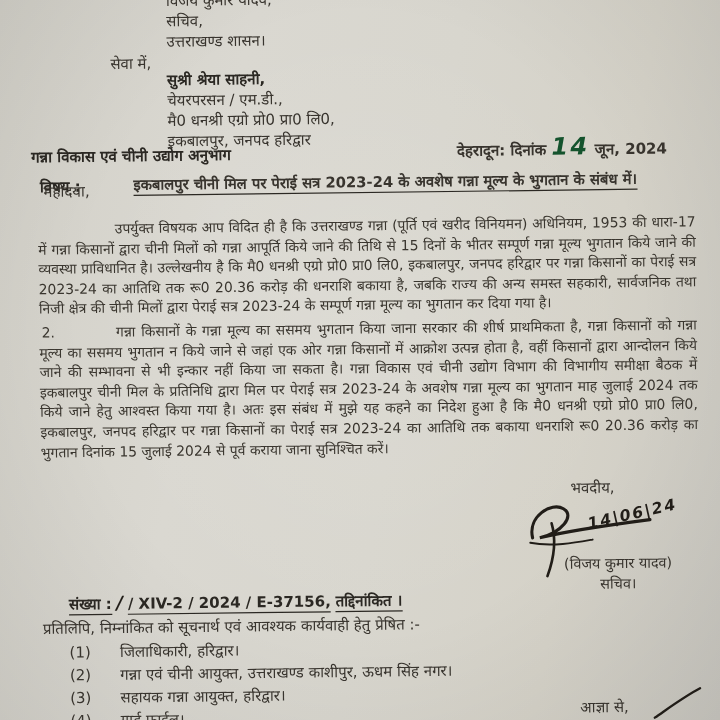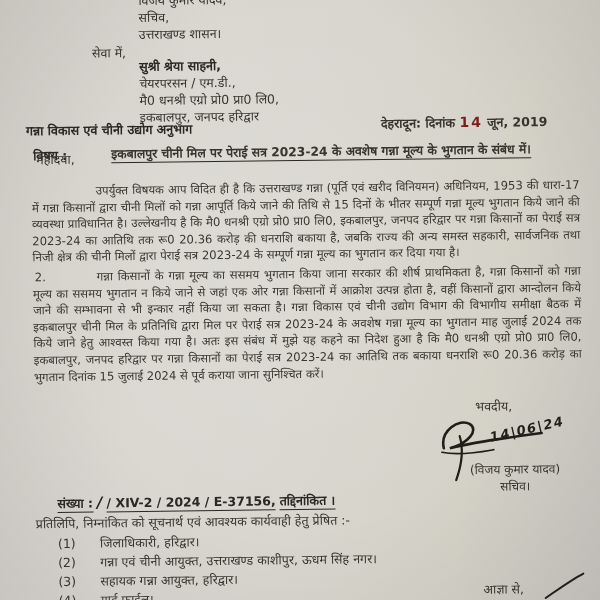--- a/index.html
+++ b/index.html
@@ -8,21 +8,21 @@
     background:linear-gradient(100deg,#d2d0c8 0%,#dad8d1 30%,#d8d6ce 55%,#d5d2c8 78%,#cbc9c2 100%);}
   .paper::after{content:"";position:absolute;inset:0;
     background:radial-gradient(ellipse at 50% 45%, rgba(255,255,255,0.10) 0%, rgba(0,0,0,0) 55%, rgba(0,0,0,0.07) 100%);}
   .sheet{position:absolute;inset:0;transform:rotate(-0.7deg);transform-origin:300px 300px;color:#38342e;}
   .abs{position:absolute;}
   .ln{font-size:12.5px;line-height:17px;white-space:nowrap;}
   .bold{font-weight:bold;color:#2b2823;}
   .para{font-size:11.6px;line-height:16.6px;text-align:justify;color:#3a362f;}
   .indent{text-indent:64px;}
   .subject-text{font-weight:bold;border-bottom:1.4px solid #2b2823;padding-bottom:1px;}
-  .hand-blue{color:#7f1d1d;font-weight:bold;letter-spacing:2px;font-size:14px;}
+  .hand-blue{color:#14532d;font-style:italic;font-weight:bold;letter-spacing:2px;font-size:20px;}
   .pen{color:#211d18;}
   .hand-date{font-style:italic;font-weight:bold;font-size:13px;letter-spacing:1.5px;
     transform:rotate(-12deg);transform-origin:left bottom;color:#211d18;}
   .ref{font-weight:bold;color:#2b2823;border-bottom:1.5px solid #2b2823;padding-bottom:1px;}
   .copy-no{display:inline-block;width:38px;}
   svg{display:block;}
 </style>
 </head>
 <body>
 
@@ -42,21 +42,21 @@
     <div class="ln bold">सुश्री श्रेया साहनी,</div>
     <div class="ln">चेयरपरसन / एम.डी.,</div>
     <div class="ln">मै0 धनश्री एग्रो प्रो0 प्रा0 लि0,</div>
     <div class="ln">इकबालपुर, जनपद हरिद्वार</div>
   </div>
 
   <div class="abs ln bold" style="left:28px;top:119px;">गन्ना विकास एवं चीनी उद्योग अनुभाग</div>
   <div class="abs ln" style="left:383px;top:116px;font-weight:600;">
     <span>देहरादून: दिनांक</span>
     <span class="hand-blue">14</span>
-    <span>जून, 2019</span>
+    <span>जून, 2024</span>
   </div>
 
   <div class="abs ln bold" style="left:35px;top:144px;">विषय :</div>
   <div class="abs" style="left:113px;top:143px;width:470px;font-size:12.3px;">
     <span class="subject-text">इकबालपुर चीनी मिल पर पेराई सत्र 2023-24 के अवशेष गन्ना मूल्य के भुगतान के संबंध में।</span>
   </div>
 
   <div class="abs ln" style="left:38px;top:148px;">महोदया,</div>
 
   <div class="abs" style="left:33px;top:180px;width:548px;">

